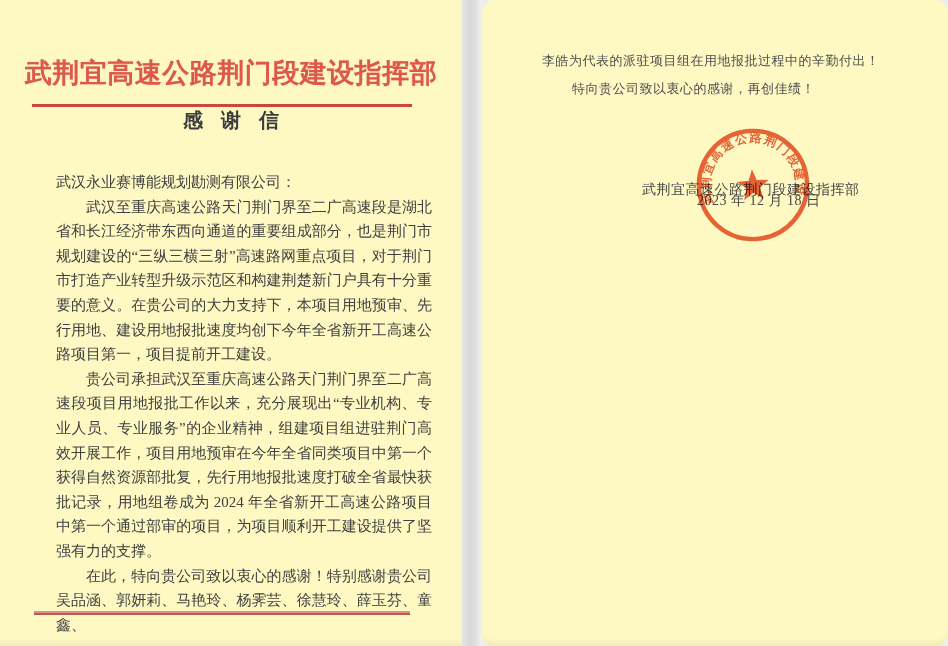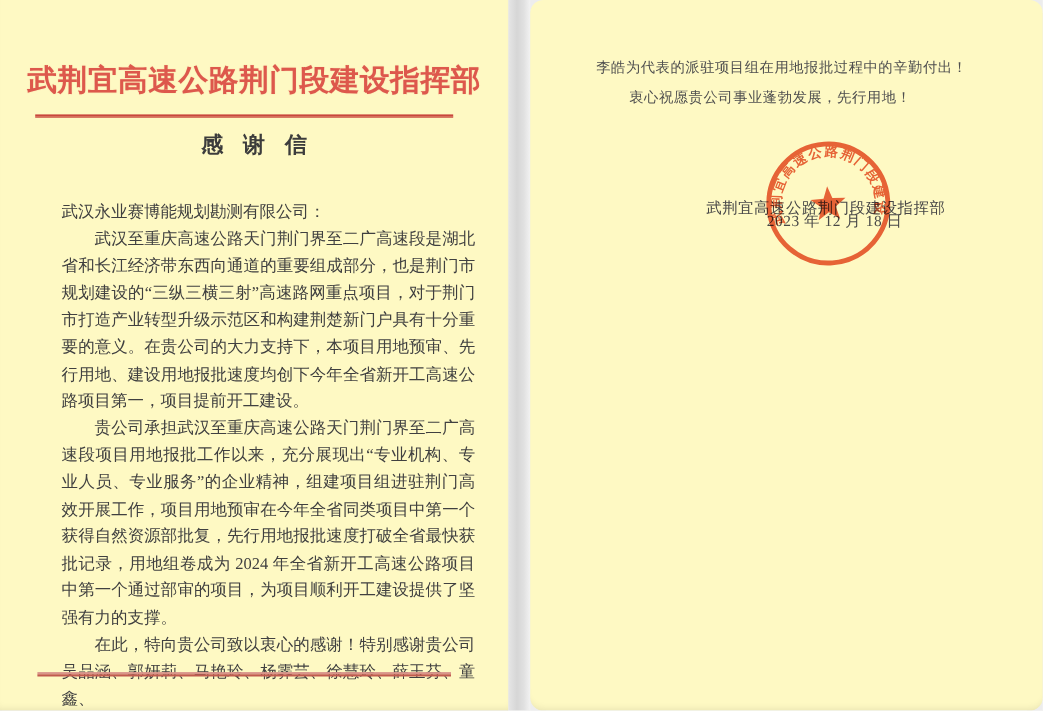--- a/index.html
+++ b/index.html
@@ -38,21 +38,20 @@
     color: #dd584c;
     text-shadow: 0 0 1px rgba(221,88,76,.35);
   }
   .head-rule {
     margin: 12px 50px 0 32px;
     height: 3px;
     border-top: 2px solid #c9473d;
     border-bottom: 1.5px solid #c9473d;
   }
   .letter-title {
-    margin-top: 11px;
     margin-right: -18px;
     text-align: center;
     font-size: 20px;
     font-weight: 600;
     letter-spacing: 18px;
     color: #3c3c3c;
   }
   .body-text {
     margin: 13px 30px 0 56px;
     width: 376px;
@@ -107,21 +106,21 @@
       <p>贵公司承担武汉至重庆高速公路天门荆门界至二广高速段项目用地报批工作以来，充分展现出“专业机构、专业人员、专业服务”的企业精神，组建项目组进驻荆门高效开展工作，项目用地预审在今年全省同类项目中第一个获得自然资源部批复，先行用地报批速度打破全省最快获批记录，用地组卷成为 2024 年全省新开工高速公路项目中第一个通过部审的项目，为项目顺利开工建设提供了坚强有力的支撑。</p>
       <p>在此，特向贵公司致以衷心的感谢！特别感谢贵公司吴品涵、郭妍莉、马艳玲、杨霁芸、徐慧玲、薛玉芬、童鑫、</p>
     </div>
     <div class="foot-rule"></div>
   </div>
 
   <div class="gutter"></div>
 
   <div class="page page-right">
     <div class="p2-line p2-continuation">李皓为代表的派驻项目组在用地报批过程中的辛勤付出！</div>
-    <div class="p2-line p2-closing">衷心祝愿贵公司事业蓬勃发展，先行用地！</div>
+    <div class="p2-line p2-closing">特向贵公司致以衷心的感谢，再创佳绩！</div>
     <div class="p2-line p2-signature">武荆宜高速公路荆门段建设指挥部</div>
     <div class="p2-line p2-date">2023 年 12 月 18 日</div>
 
     <svg class="seal" viewBox="0 0 120 120">
       <defs>
         <path id="sealArc" d="M 19.5,77.2 A 44,44 0 1 1 100.5,77.2" fill="none"></path>
       </defs>
       <circle cx="60" cy="60" r="55" fill="none" stroke="#e4502c" stroke-width="4.5"></circle>
       <polygon points="60,44 64.1,55.3 76.2,55.7 66.7,63.2 70,74.8 60,68 50,74.8 53.3,63.2 43.8,55.7 55.9,55.3" fill="#e4502c"></polygon>
       <text font-size="12.5" fill="#e4502c" letter-spacing="1.5" font-family="Liberation Sans, DejaVu Sans, sans-serif" font-weight="bold">

